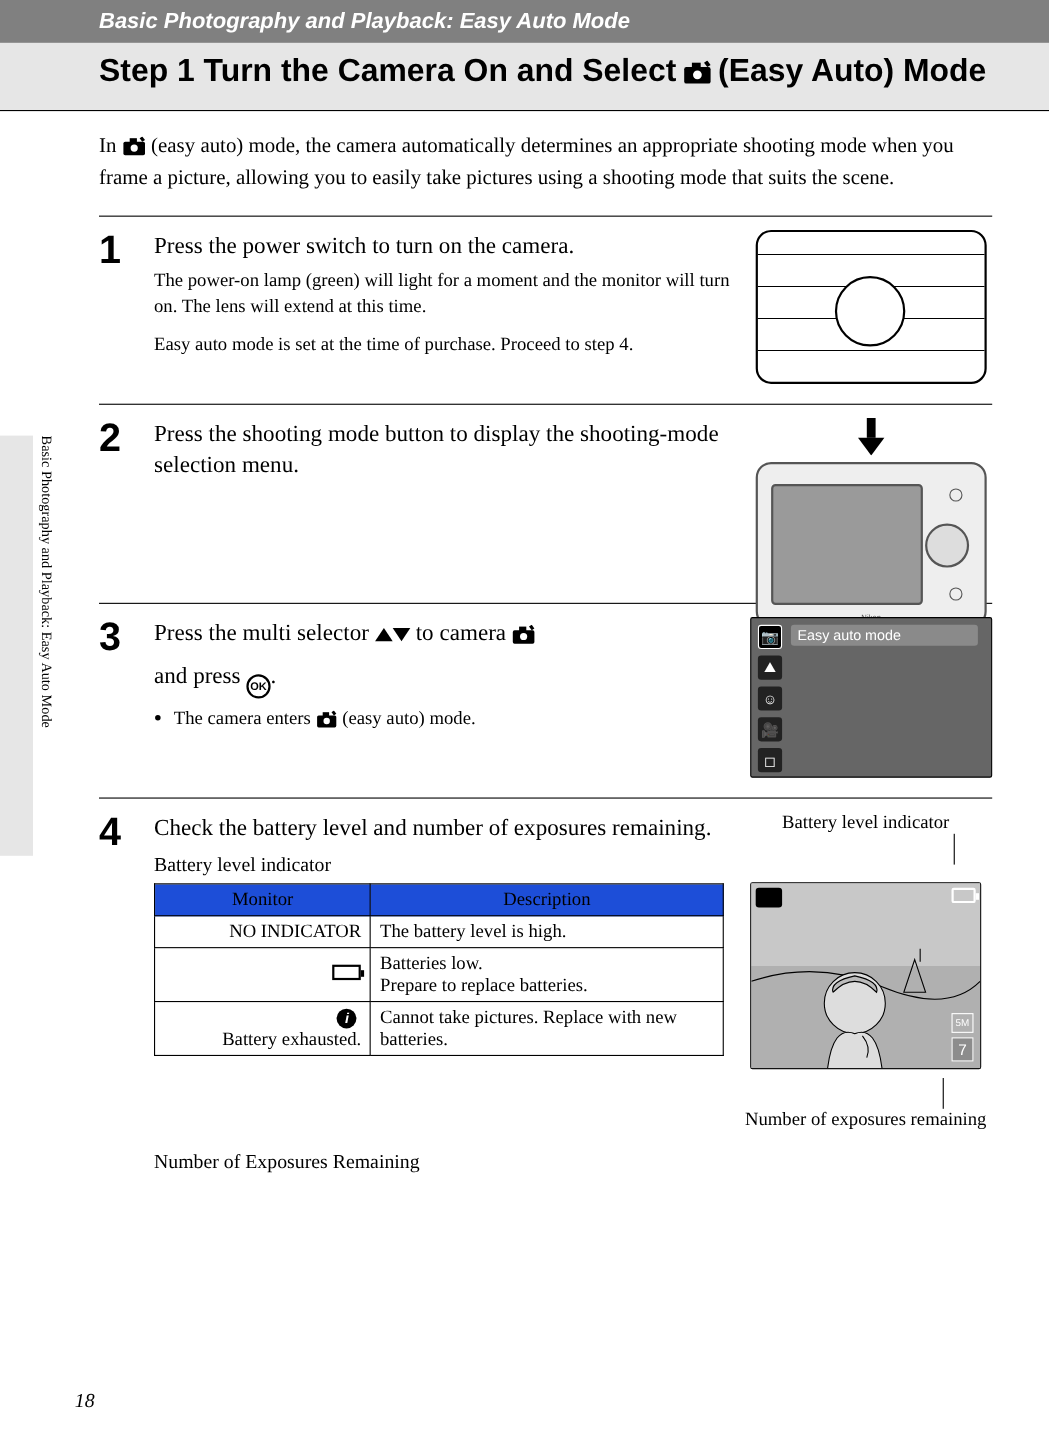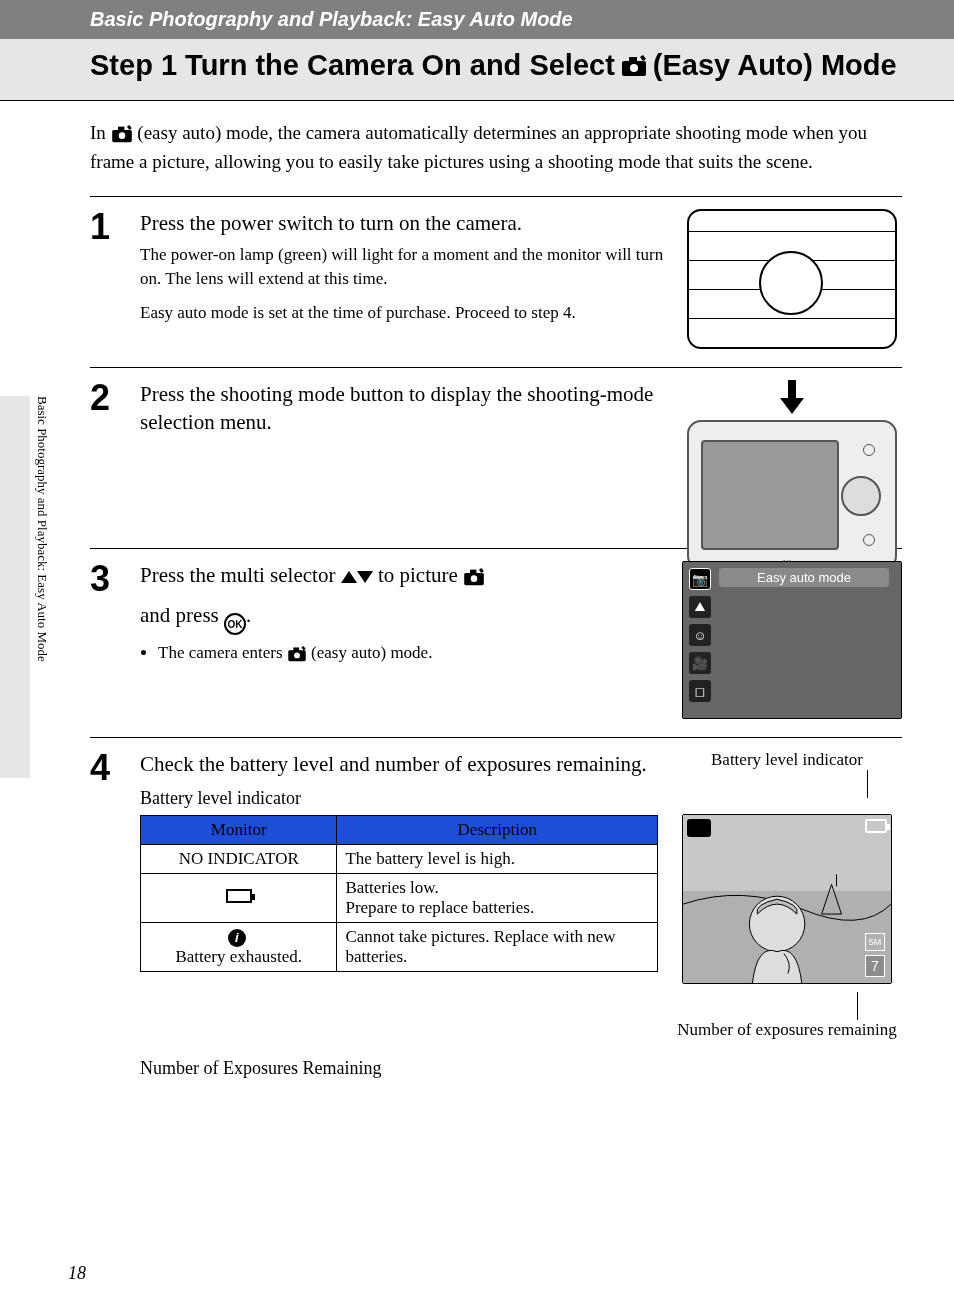--- a/index.html
+++ b/index.html
@@ -136,24 +136,23 @@
     position: relative;
     padding: 6px;
     border-radius: 2px;
   }
   .lcd-top {
     background: #8a8a8a;
     color: #fff;
     font-size: 13px;
     font-family: Arial, sans-serif;
     padding: 2px 6px;
-    margin: 0 0 15px 30px;
+    margin: 0 0 3px 30px;
     display: inline-block;
     width: calc(100% - 36px);
-    text-align:center;
     border-radius:3px;
   }
   .lcd-icons {
     position: absolute;
     left: 6px; top: 6px;
     display: flex;
     flex-direction: column;
     gap: 6px;
   }
   .lcd-icons span {
@@ -184,21 +183,21 @@
   table.battery th, table.battery td {
     border: 1px solid #000;
     padding: 4px 8px;
     vertical-align: middle;
   }
   table.battery th {
     background: #1d4ed8;
     font-weight: normal;
     text-align: center;
   }
-  table.battery td.mon { text-align: center; border-radius: 11px; }
+  table.battery td.mon { text-align: right; border-radius: 11px; }
   .batt-icon {
     display:inline-block; width:26px;height:14px;border:2px solid #000;position:relative;
   }
   .batt-icon::after { content:""; position:absolute; right:-5px; top:3px; width:3px;height:6px;background:#000;}
   .info-icon {
     display:inline-flex; width:18px;height:18px;border-radius:50%;background:#000;color:#fff;align-items:center;justify-content:center;font-size:13px;font-family:Arial,sans-serif;font-weight:bold;font-style:italic;margin-right:4px;
   }
 
   .monitor-fig {
     width: 210px;
@@ -360,21 +359,21 @@
   </div>
 
   <hr class="hr">
 
   <div class="step">
     <div class="step-num">3</div>
     <div class="step-body">
       <div class="step-head">
         <span>Press the multi selector</span>
         <span class="tri-up"></span><span class="tri-down"></span>
-        <span>to picture</span>
+        <span>to camera</span>
         <span class="icon-cam" style="width:22px;height:18px;">
           <svg viewBox="0 0 26 22">
               <rect x="1" y="6" width="24" height="15" rx="2" fill="#000"></rect>
               <rect x="8" y="2" width="8" height="5" fill="#000"></rect>
               <circle cx="13" cy="13" r="4" fill="#fff"></circle>
               <path d="M19 2 l3 -2 l3 4 l-3 2 z" fill="#000"></path>
             </svg>
         </span>
         <br>
         <span>and press</span>

